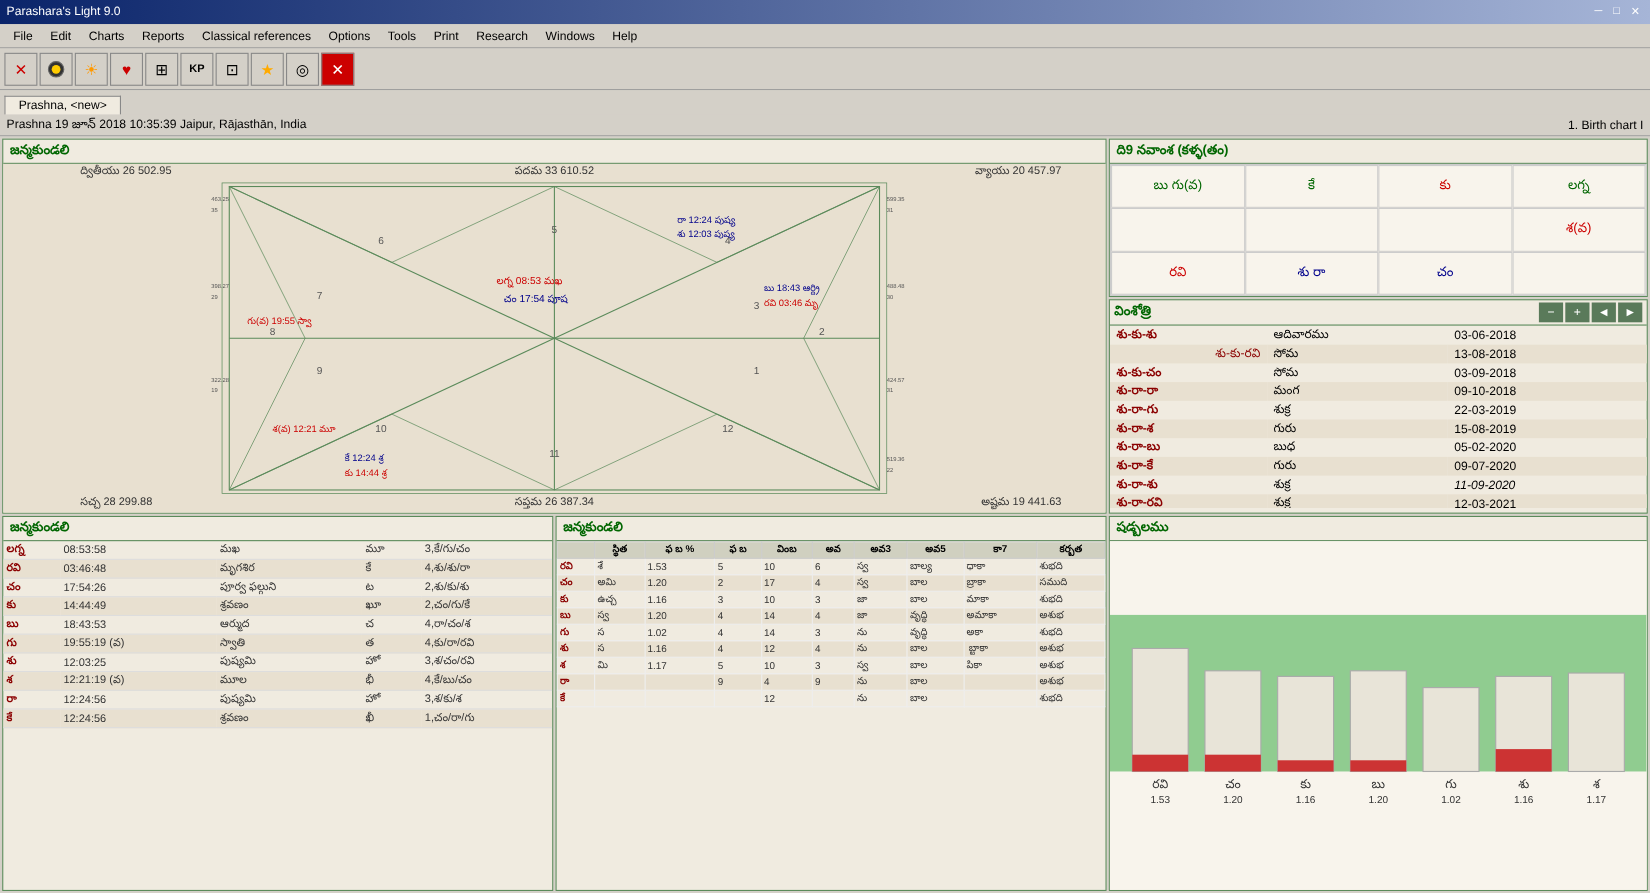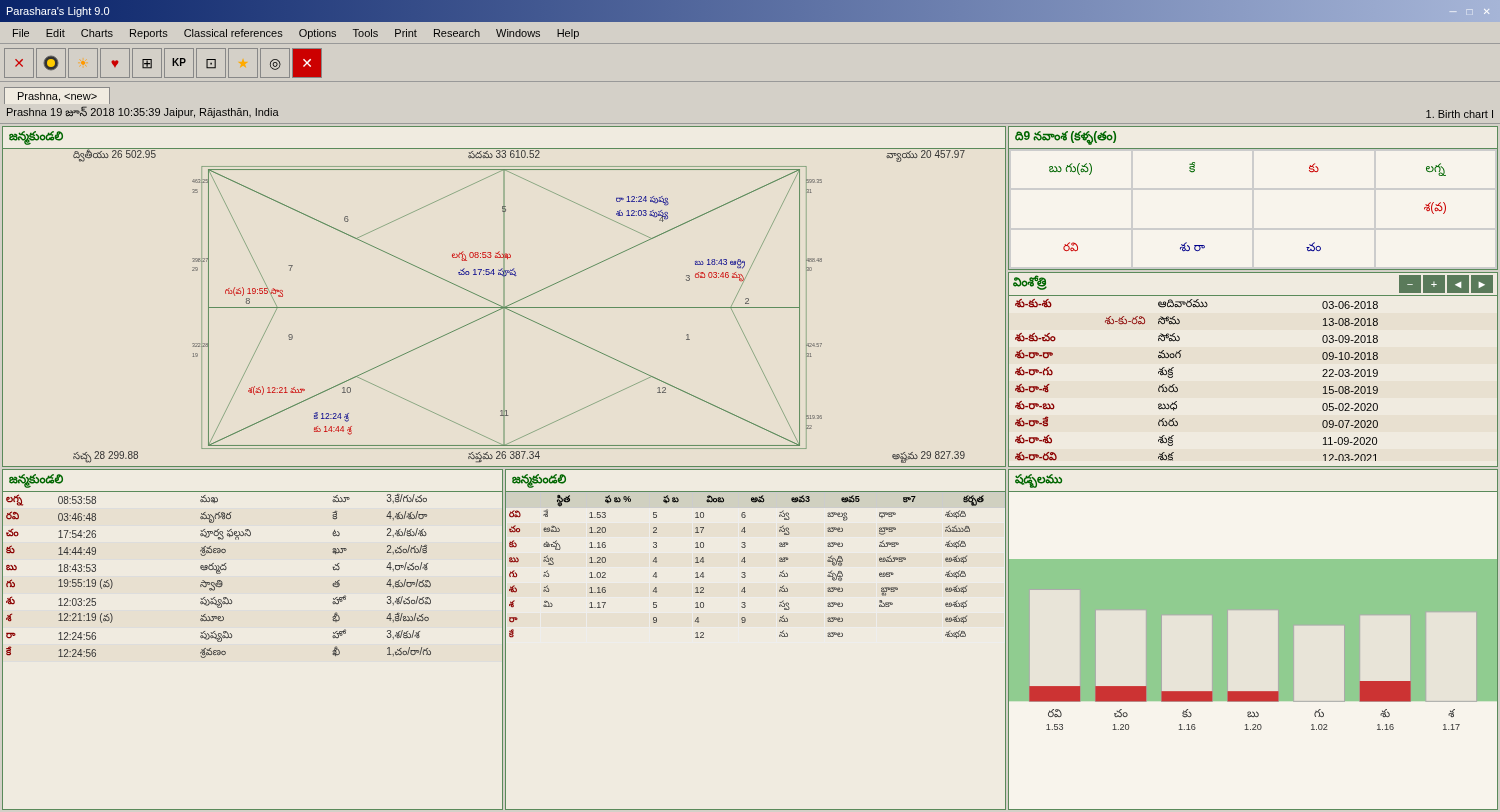--- a/index.html
+++ b/index.html
@@ -203,21 +203,21 @@
   <div class="panel" id="kundali-chart">
     <div class="panel-header">జన్మకుండలి</div>
     <div class="chart-container" style="position:relative;">
 
       <div style="position:absolute;top:0;left:70px;font-size:10px;color:#333;">ద్వితీయు 26  502.95</div>
       <div style="position:absolute;top:0;left:50%;transform:translateX(-50%);font-size:10px;color:#333;">పదమ 33  610.52</div>
       <div style="position:absolute;top:0;right:40px;font-size:10px;color:#333;">వ్యాయు 20  457.97</div>
 
       <div style="position:absolute;bottom:2px;left:70px;font-size:10px;color:#333;">సచ్చ 28  299.88</div>
       <div style="position:absolute;bottom:2px;left:50%;transform:translateX(-50%);font-size:10px;color:#333;">సప్తమ 26  387.34</div>
-      <div style="position:absolute;bottom:2px;right:40px;font-size:10px;color:#333;">అష్టమ 29  827.39</div>
+      <div style="position:absolute;bottom:2px;right:40px;font-size:10px;color:#333;">అష్టమ 19  441.63</div>
 
       <svg class="chart-svg" viewBox="0 0 960 440" preserveAspectRatio="xMidYMid meet" style="position:absolute;top:14px;left:0;width:100%;height:calc(100% - 28px);">
 
         <rect x="20" y="5" width="920" height="430" fill="#e8e0d0" stroke="#5a8a5a" stroke-width="1"></rect>
 
         <rect x="30" y="10" width="900" height="420" fill="none" stroke="#5a8a5a" stroke-width="1.5"></rect>
 
         <line x1="30" y1="10" x2="480" y2="220" stroke="#5a8a5a" stroke-width="1.5"></line>
         <line x1="930" y1="10" x2="480" y2="220" stroke="#5a8a5a" stroke-width="1.5"></line>
         <line x1="30" y1="430" x2="480" y2="220" stroke="#5a8a5a" stroke-width="1.5"></line>
@@ -361,21 +361,21 @@
                 <td style="padding:1px 6px;">05-02-2020</td>
               </tr>
               <tr style="background: rgb(232, 224, 208);">
                 <td style="color:#8B0000;font-weight:bold;padding:1px 6px;">శు-రా-కే</td>
                 <td style="padding:1px 6px;">గురు</td>
                 <td style="padding:1px 6px;">09-07-2020</td>
               </tr>
               <tr>
                 <td style="color:#8B0000;font-weight:bold;padding:1px 6px;">శు-రా-శు</td>
                 <td style="padding:1px 6px;">శుక్ర</td>
-                <td style="padding:1px 6px;">11-09-2020</td>
+                <td style="padding:1px 6px;font-style:italic;">11-09-2020</td>
               </tr>
               <tr style="background: rgb(232, 224, 208);">
                 <td style="color:#8B0000;font-weight:bold;padding:1px 6px;">శు-రా-రవి</td>
                 <td style="padding:1px 6px;">శుక్ర</td>
                 <td style="padding:1px 6px;">12-03-2021</td>
               </tr>
             </tbody>
         </table>
       </div>
     </div>

